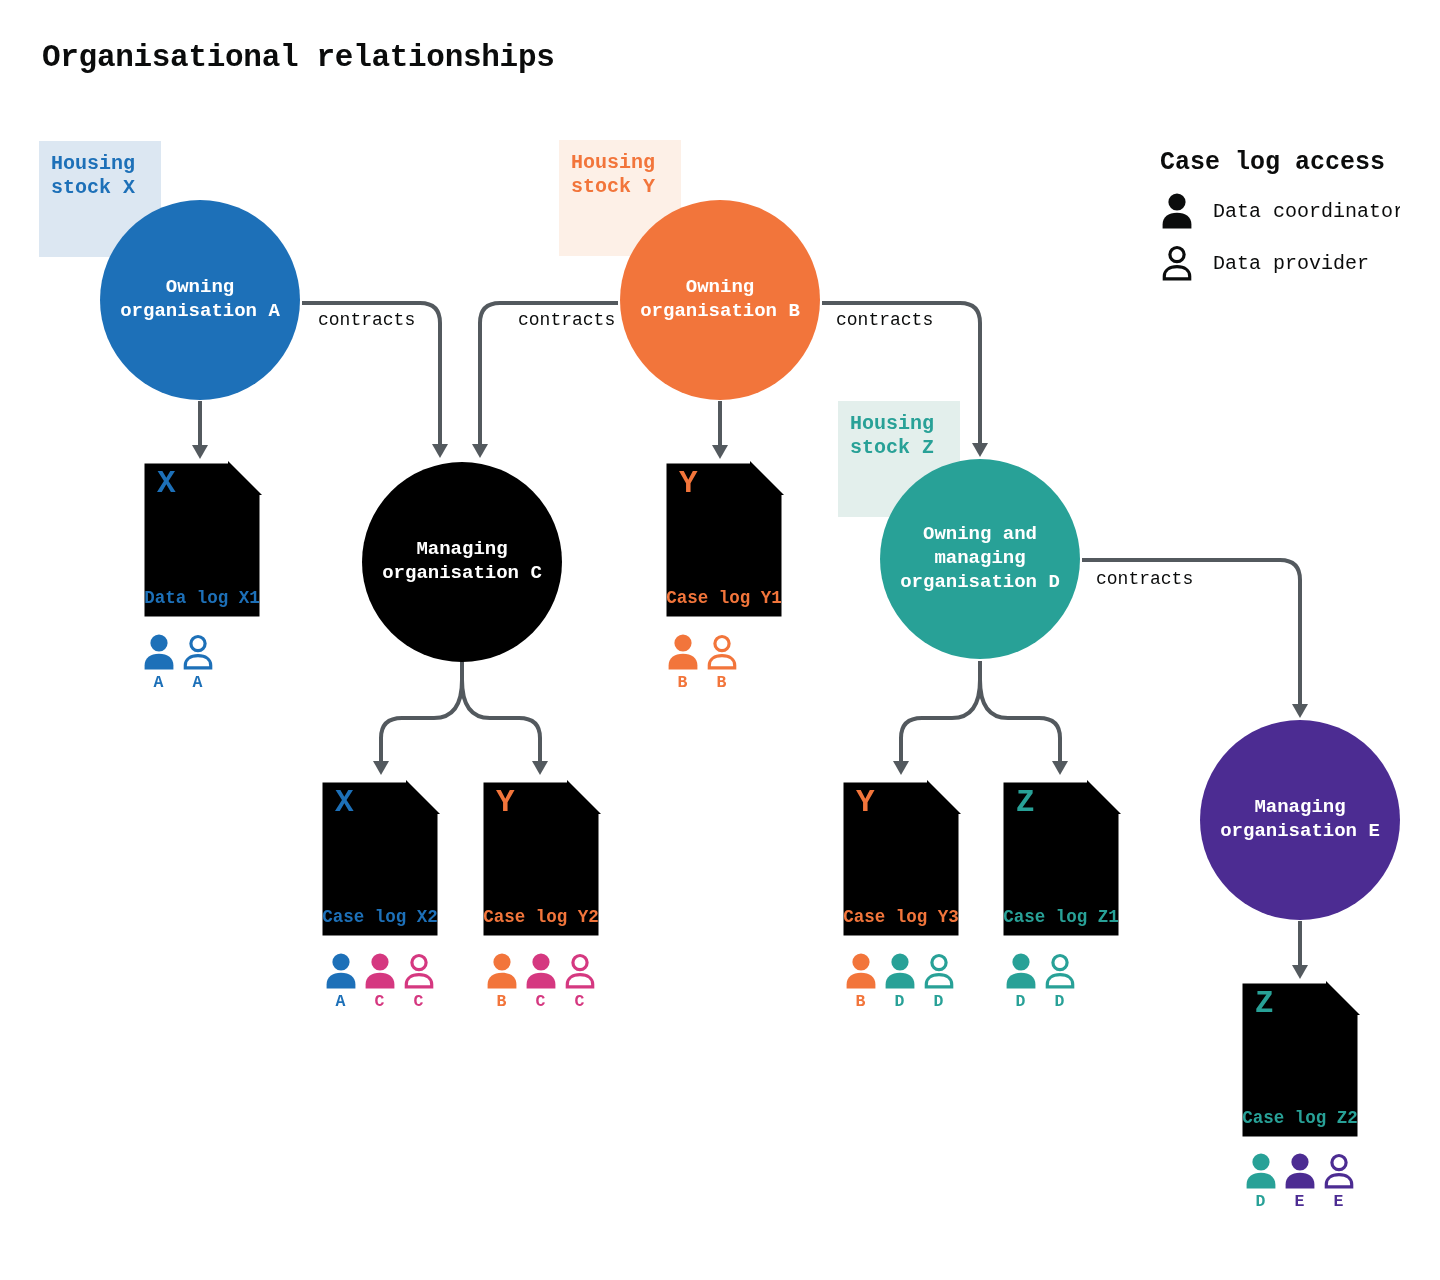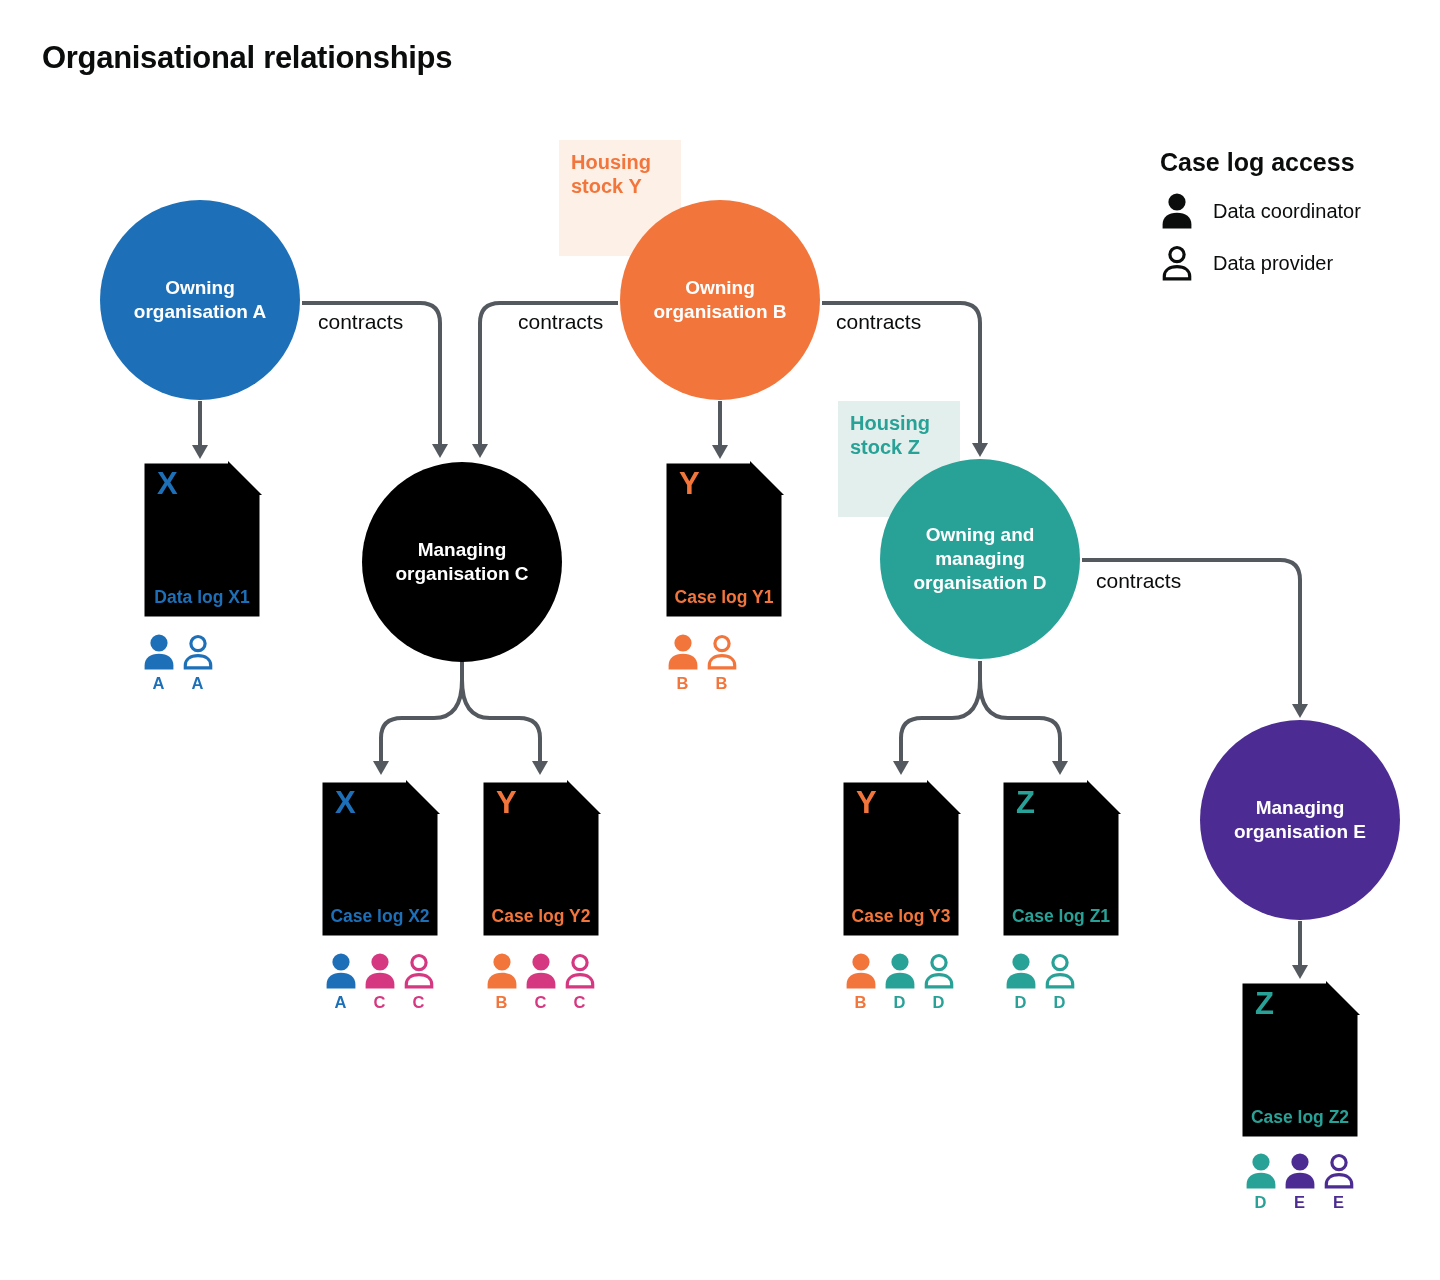--- a/index.html
+++ b/index.html
@@ -1,27 +1,27 @@
 <!DOCTYPE html>
 <html><head>
 <meta charset="utf-8">
 <style>
   html,body{margin:0;padding:0;background:#ffffff;}
   .canvas{position:relative;width:1400px;height:1280px;background:#fff;overflow:hidden;
-          font-family:Liberation Sans, sans-serif;color:#0b0c0c;}
+          font-family:Liberation Mono, monospace;color:#0b0c0c;}
   .abs{position:absolute;}
 
   
   .title{left:42px;top:40px;font-size:31px;font-weight:700;letter-spacing:-0.3px;margin:0;}
 
   
   svg.connectors{position:absolute;left:0;top:0;width:1440px;height:1280px;z-index:1;}
   svg.connectors path{fill:none;stroke:#53595e;stroke-width:4;}
 
-  .contract-label{font-size:21px;color:#0b0c0c;z-index:2;}
+  .contract-label{font-size:18px;color:#0b0c0c;z-index:2;}
 
   
   .hs-box{width:122px;height:116px;box-sizing:border-box;padding:11px 12px;
           font-size:20px;line-height:1.18;font-weight:700;z-index:0;}
   .hs-x{background:#dce7f2;color:#1d70b8;}
   .hs-y{background:#fdf0e7;color:#f2753b;}
   .hs-z{background:#e3efec;color:#28a197;}
 
   
   .org{width:200px;height:200px;border-radius:50%;display:flex;align-items:center;justify-content:center;
@@ -105,20 +105,21 @@
     <path d="M462,661 L462,680 Q462,718 490,718 L519,718 Q540,718 540,738 L540,763" marker-end="url(#ah)"></path>
     <path d="M980,661 L980,680 Q980,718 952,718 L922,718 Q901,718 901,738 L901,763" marker-end="url(#ah)"></path>
     <path d="M980,661 L980,680 Q980,718 1008,718 L1039,718 Q1060,718 1060,738 L1060,763" marker-end="url(#ah)"></path>
   </svg>
 
   <span class="abs contract-label" style="left:318px;top:310px">contracts</span>
   <span class="abs contract-label" style="left:518px;top:310px">contracts</span>
   <span class="abs contract-label" style="left:836px;top:310px">contracts</span>
   <span class="abs contract-label" style="left:1096px;top:569px">contracts</span>
 
+  <div class="abs hs-box hs-x" style="left:39px;top:141px">Housing stock X</div>
   <div class="abs hs-box hs-y" style="left:559px;top:140px">Housing stock Y</div>
   <div class="abs hs-box hs-z" style="left:838px;top:401px">Housing stock Z</div>
 
   <div class="abs org c-blue" style="left:100px;top:200px">
       <span>Owning organisation A</span>
     </div>
   <div class="abs org c-orange" style="left:620px;top:200px">
       <span>Owning organisation B</span>
     </div>
   <div class="abs org c-pink" style="left:362px;top:462px">

